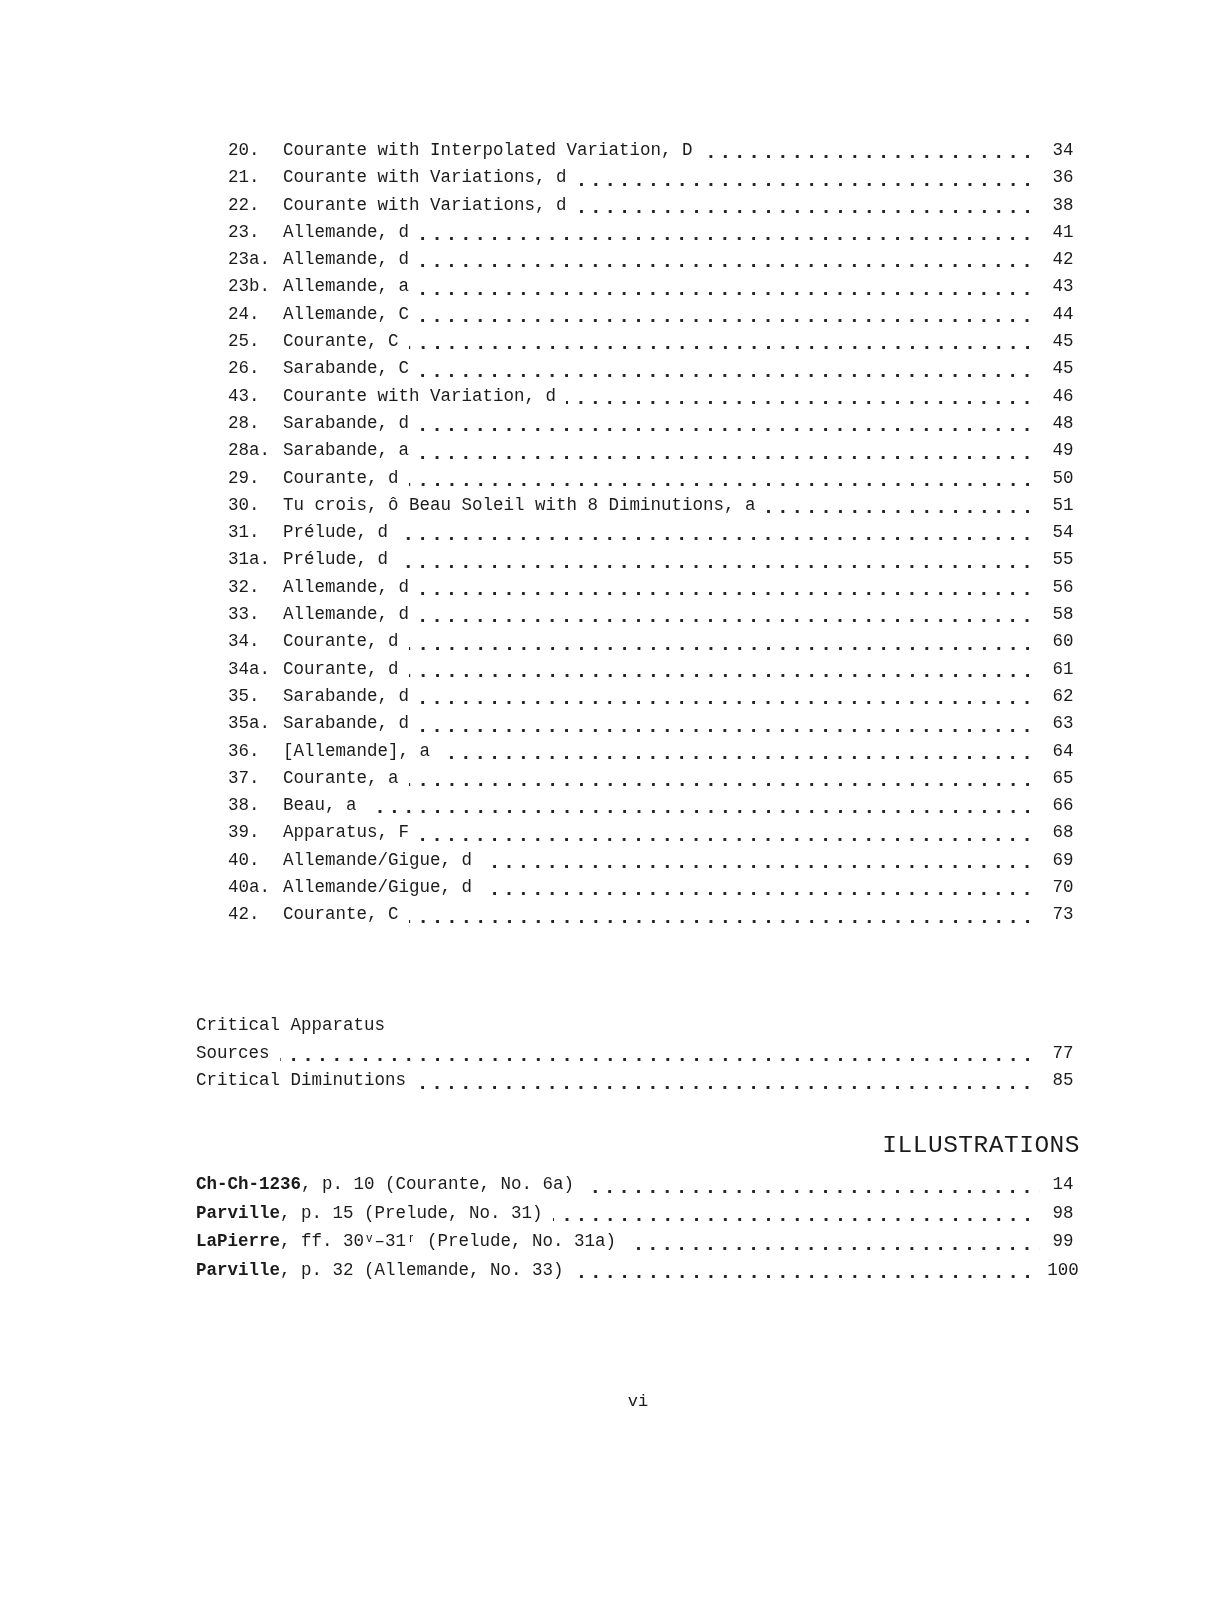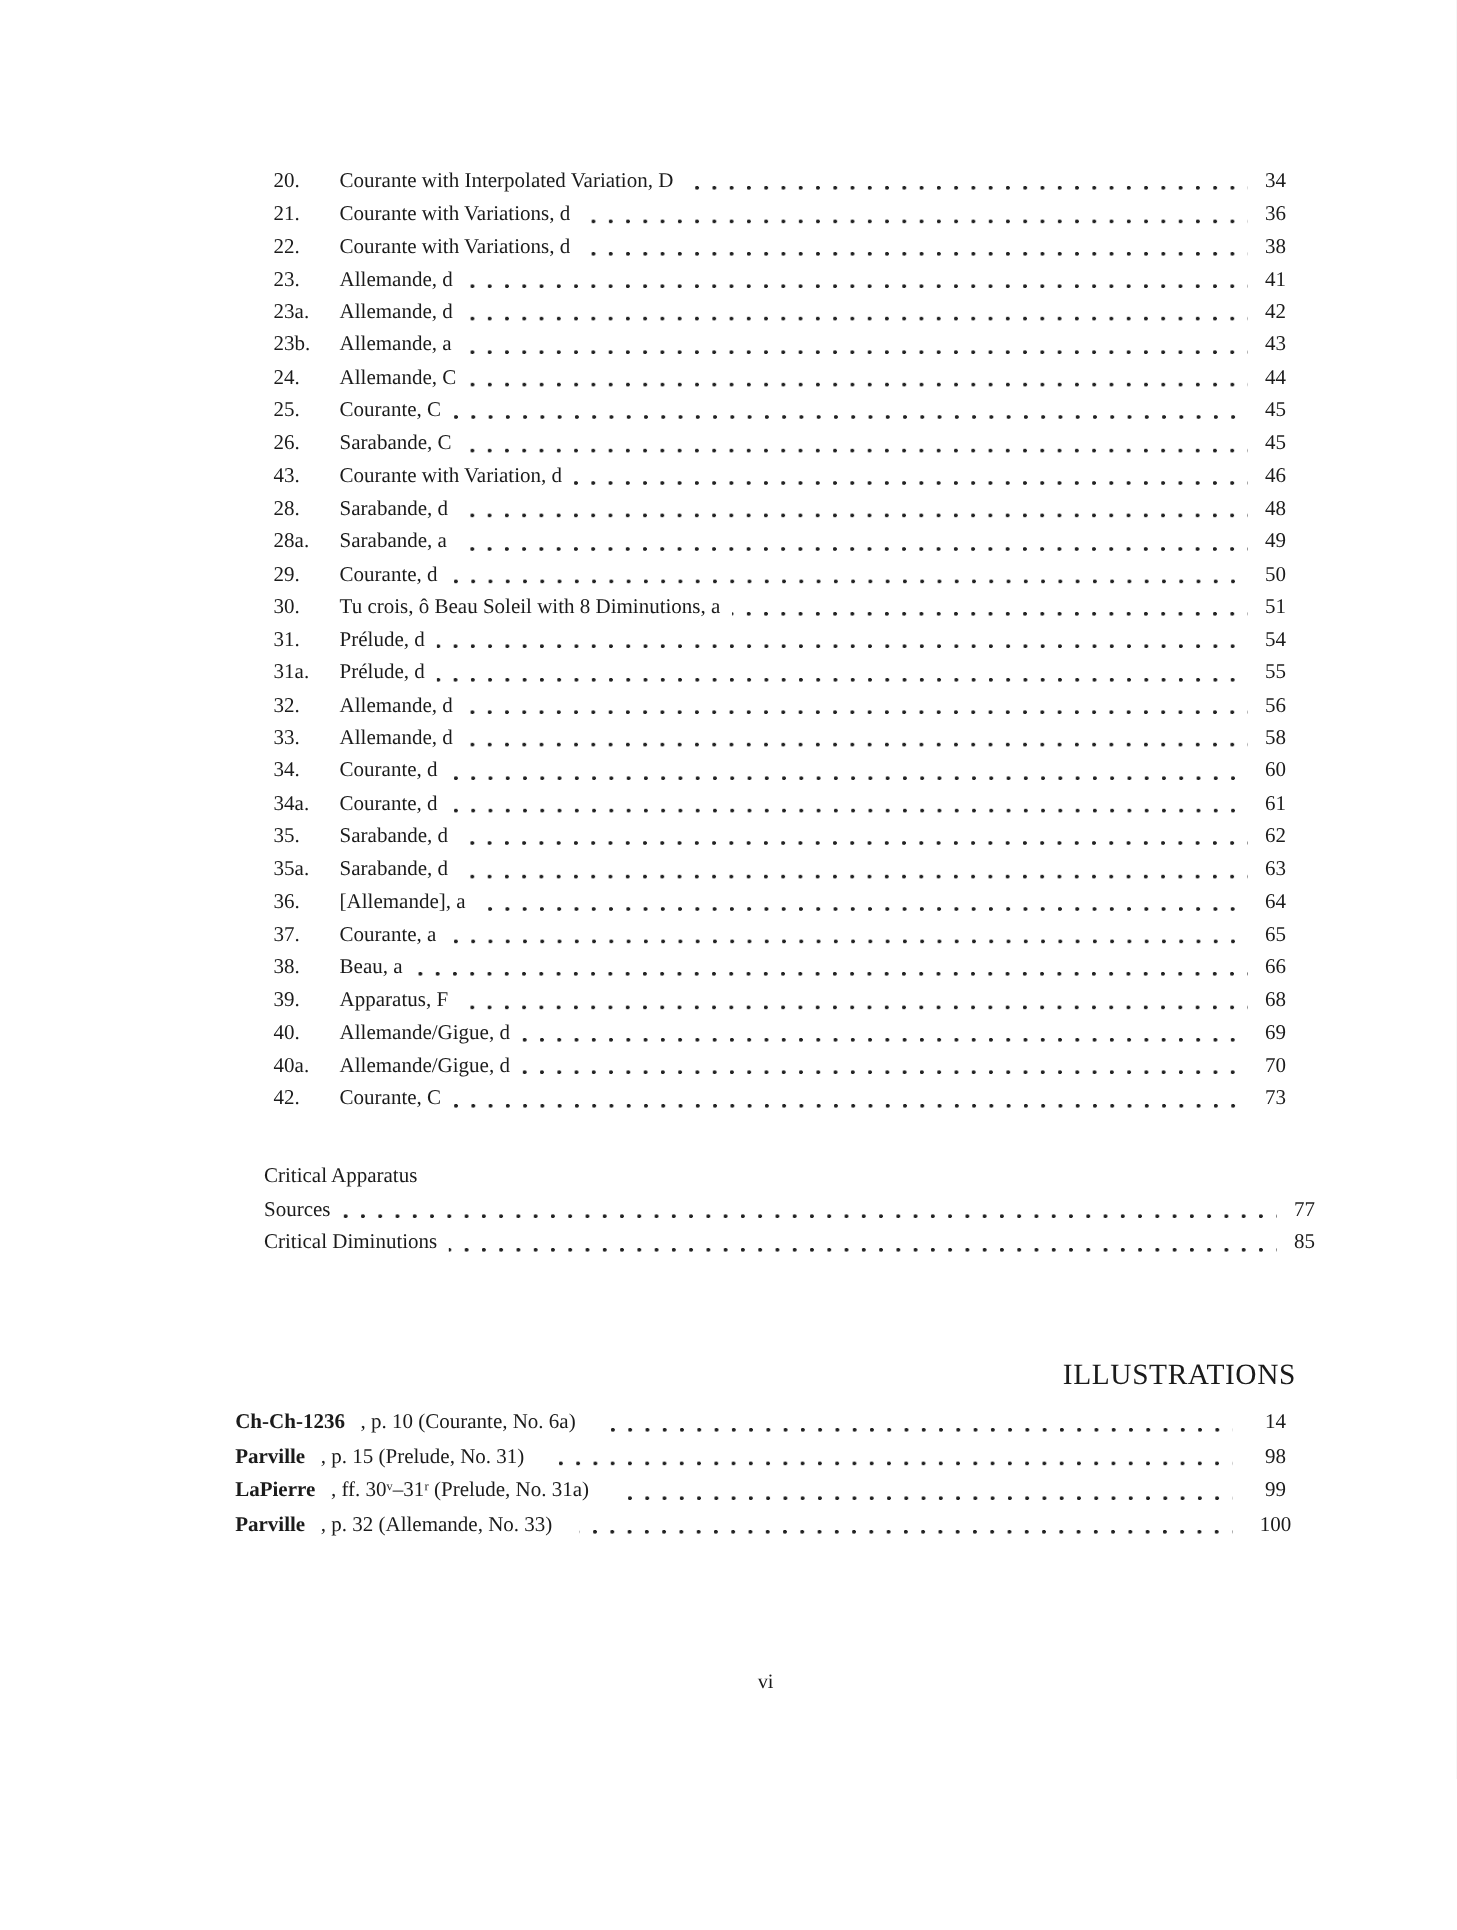--- a/index.html
+++ b/index.html
@@ -4,42 +4,42 @@
 <style>
   html,body{margin:0;padding:0;background:#e8e8e8;}
   .sheet{
     position:relative;
     width:1214px;height:1608px;
     background:#ffffff;
     font-family:"Liberation Serif","DejaVu Serif",serif;
     color:#1b1b1b;
     overflow:hidden;
   }
-  .content{position:absolute;left:196px;width:884px;}
+  .content{position:absolute;left:196px;width:884px;font-family:Liberation Mono, monospace;}
   #toc-list{top:137px;}
-  #apparatus{top:966px;margin-left:24px;}
+  #apparatus{top:1012px;}
   #illustrations-heading{
     top:1130px;
     text-align:right;
     font-size:24.5px;
     line-height:32px;
     letter-spacing:0.5px;
   }
   #illustrations-list{top:1170px;}
   #page-footer{top:1390px;text-align:center;font-size:17px;line-height:24px;}
 
   .trow{
     display:flex;
     align-items:baseline;
     font-size:17.5px;
     line-height:27.3px;
     height:27.3px;
     white-space:nowrap;
   }
-  #illustrations-list .trow{line-height:28.6px;height:28.6px;gap:13px;}
+  #illustrations-list .trow{line-height:28.6px;height:28.6px;}
   #apparatus .trow{line-height:27.6px;height:27.6px;}
   .trow .num{
     margin-left:32px;
     width:55px;
     flex:0 0 55px;
   }
   .ttl{flex:0 0 auto;}
   .bold{font-weight:bold;}
   .leader{
     flex:1 1 auto;

